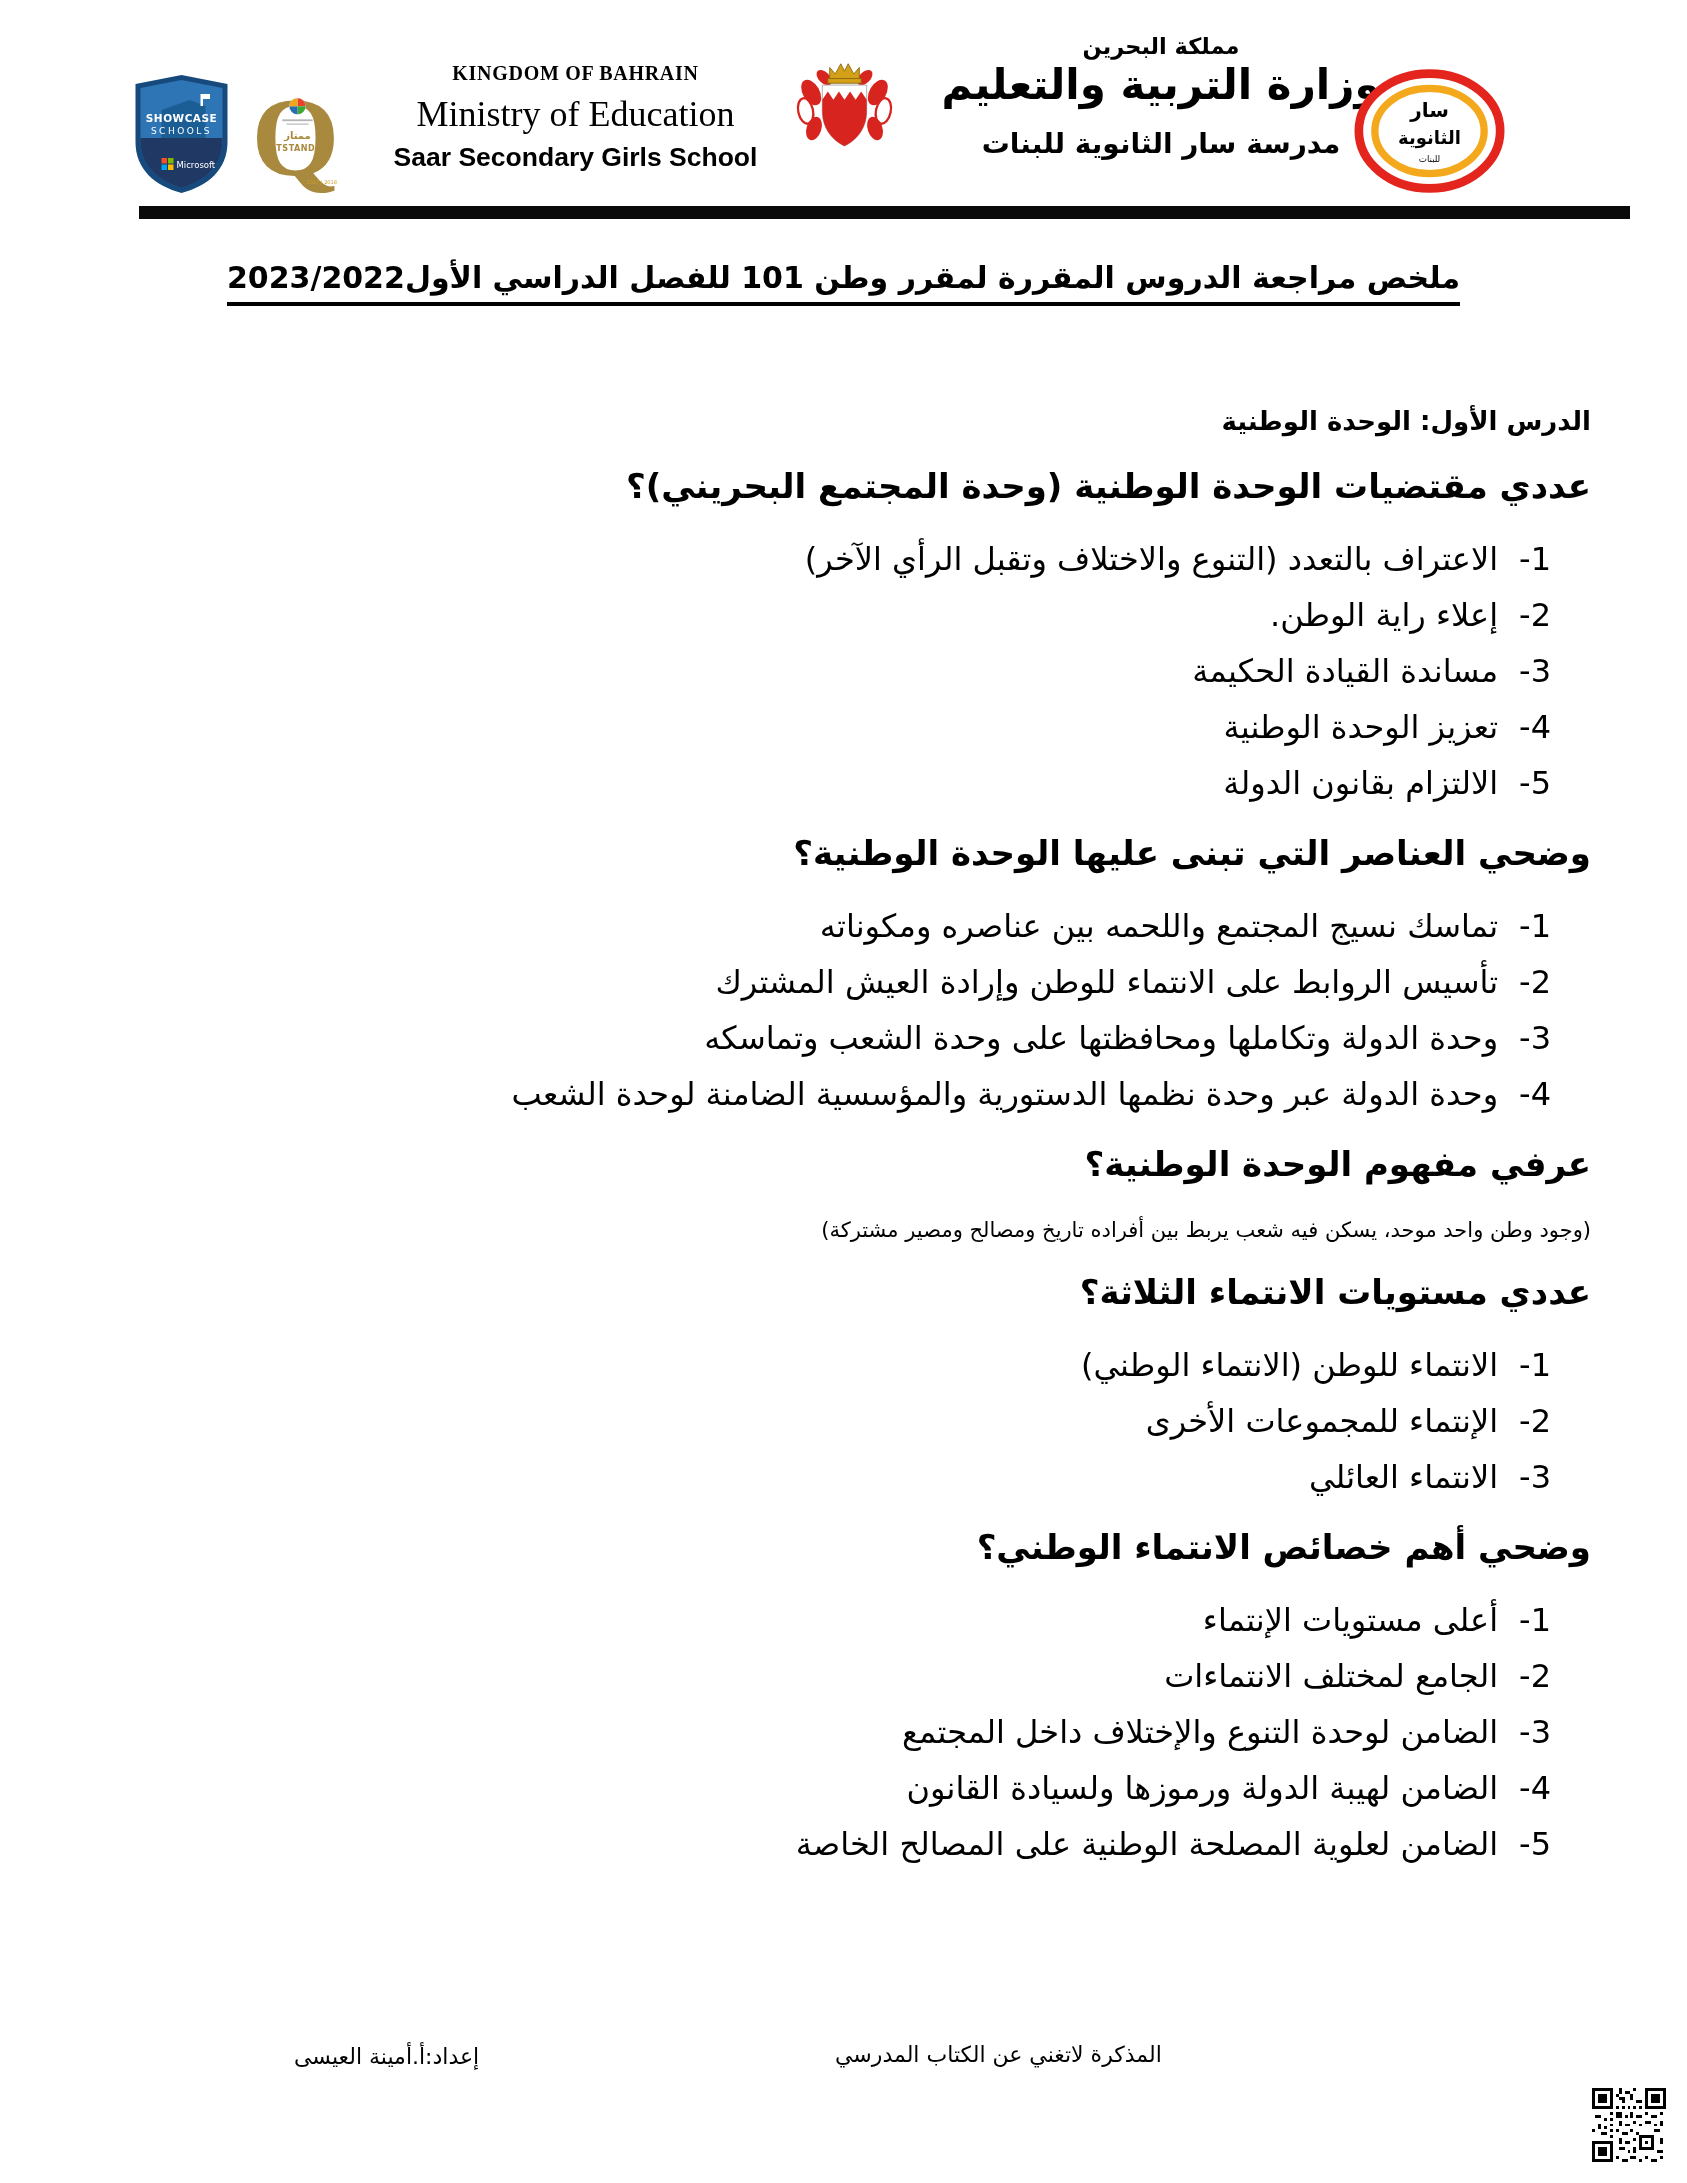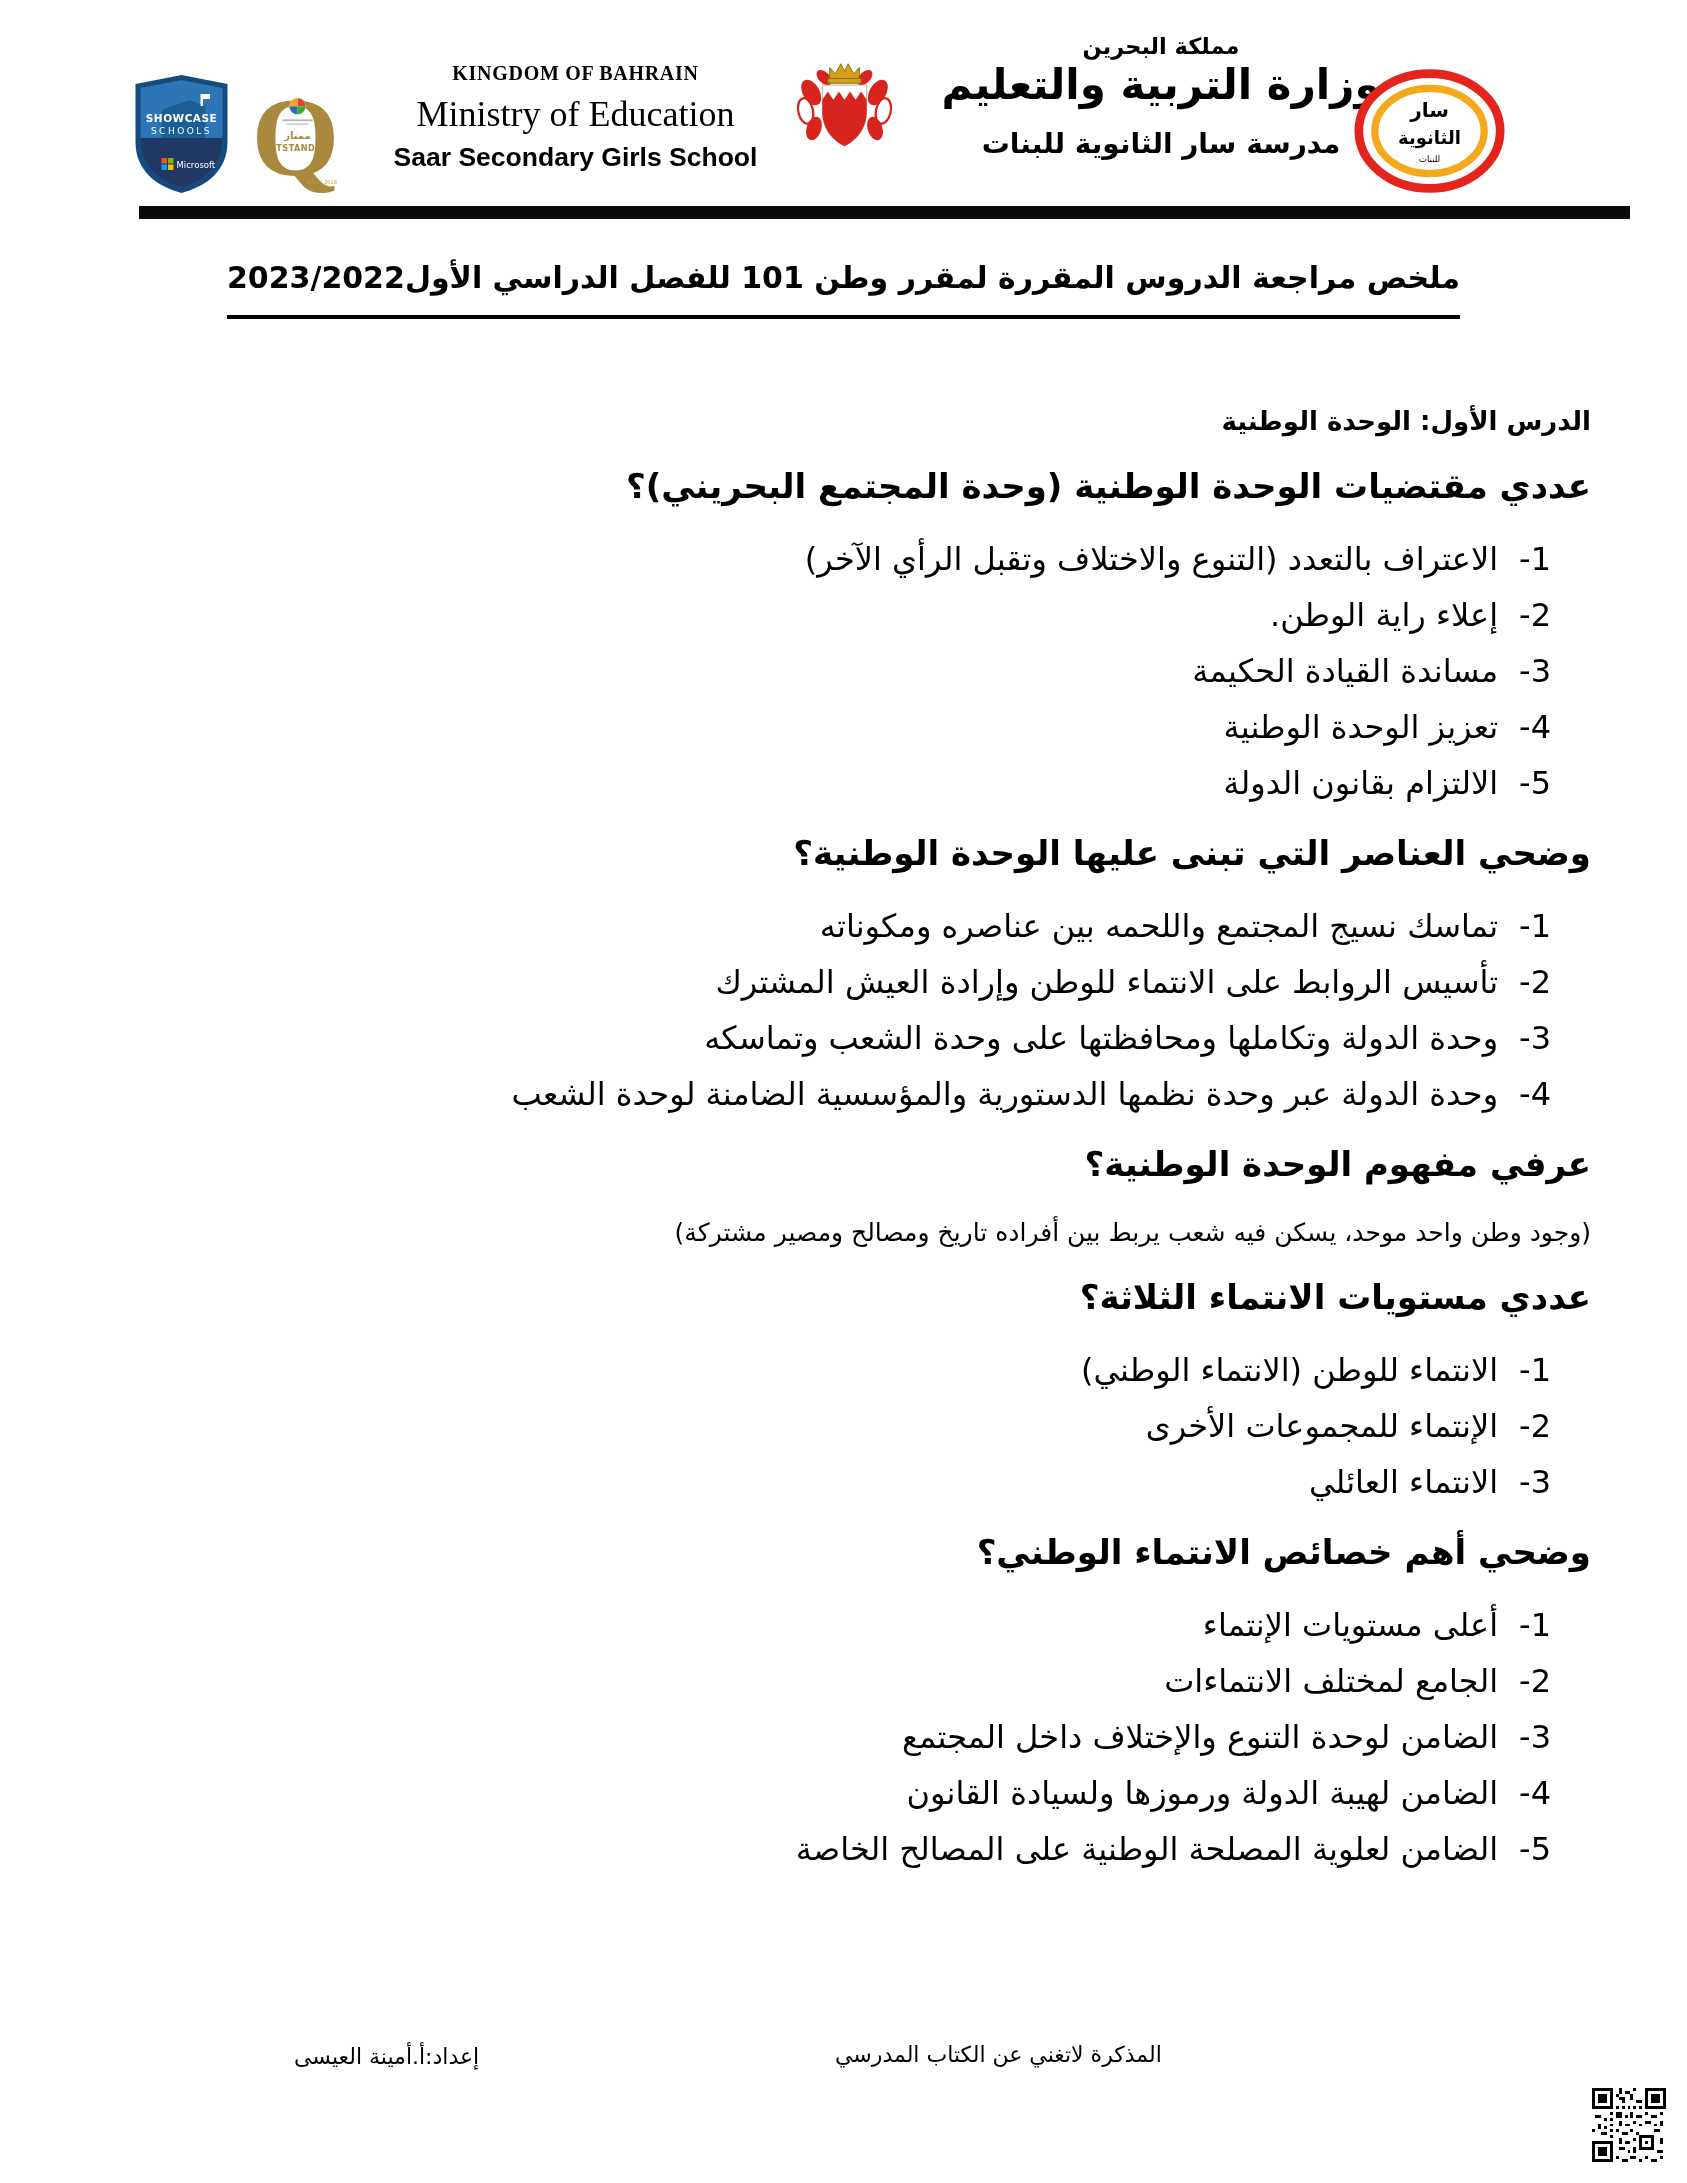--- a/index.html
+++ b/index.html
@@ -17,28 +17,28 @@
   .school-ar{position:absolute;left:913px;top:33px;width:496px;text-align:center;direction:rtl;}
   .ar-country{font-size:22.5px;font-weight:bold;}
   .ar-ministry{font-size:42px;font-weight:bold;margin-top:1.3px;text-align:center;}
   .ar-school{font-size:28px;font-weight:bold;margin-top:18px;}
   .oval-logo{position:absolute;left:1354px;top:69px;width:151px;height:124px;}
   .header-bar{position:absolute;left:139px;top:206px;width:1491px;height:12.6px;background:#0a0a0a;}
 
   
   .content{position:absolute;top:218px;left:96px;right:96px;direction:rtl;text-align:right;}
   .doc-title{text-align:center;margin-top:42px;font-size:30px;font-weight:bold;}
-  .doc-title span{border-bottom:4px solid #000;padding-bottom:20px;}
+  .doc-title span{border-bottom:4px solid #000;padding-bottom:7px;}
   .lesson-heading{text-align:right;margin-top:111px;font-size:26px;font-weight:bold;}
   .question{margin-top:30px;font-size:34px;font-weight:bold;}
   ol.answers{margin:33px 40px 0 0;padding:0;list-style:none;counter-reset:item;}
   ol.answers li{counter-increment:item;font-size:32px;line-height:1.25;margin-bottom:16px;}
   ol.answers li::before{content:"-" counter(item);direction:ltr;unicode-bidi:bidi-override;
                         display:inline-block;margin-left:21px;}
-  .definition{margin-top:34px;font-size:25px;}
+  .definition{margin-top:34px;font-size:21px;}
 
   
   .footer-note{position:absolute;top:2042px;left:835px;font-size:22px;direction:rtl;}
   .footer-prepared{position:absolute;top:2044px;left:294px;font-size:22px;direction:rtl;}
   .qr{position:absolute;left:1592px;top:2088px;width:74px;height:74px;}
 </style>
 </head>
 <body>
 
 <div class="page">

